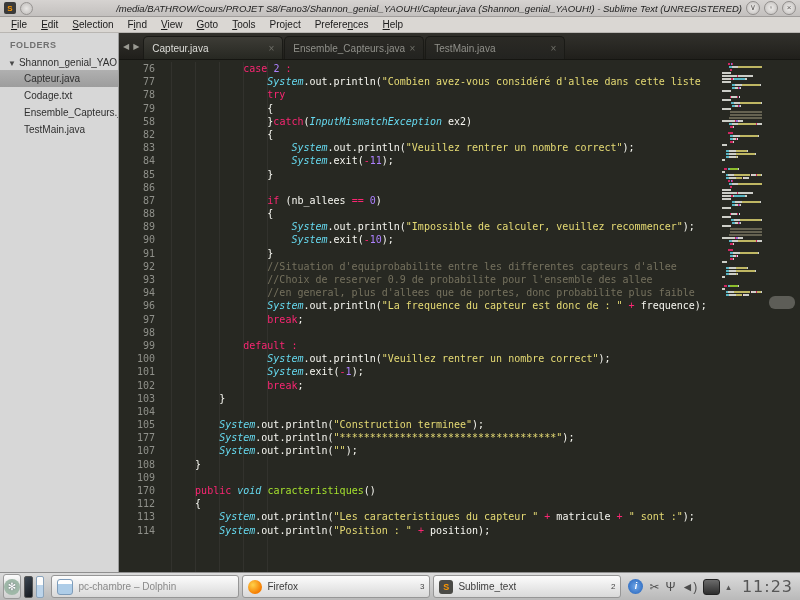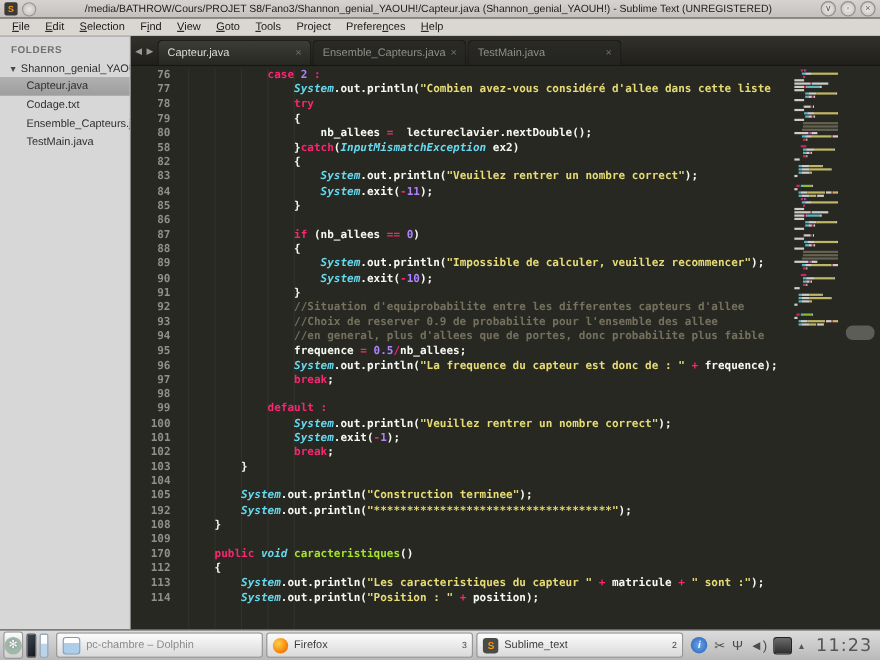--- a/index.html
+++ b/index.html
@@ -6,22 +6,22 @@
     font-family:"Liberation Sans",sans-serif;background:#000;}
   .window{width:800px;height:600px;display:flex;flex-direction:column;}
 
   
   .titlebar{height:16px;background:linear-gradient(#d6d3d1,#c3c0be);
     border-bottom:1px solid #a09d9b;display:flex;align-items:center;padding:0 4px;flex:none;}
   .appicon{width:12px;height:12px;background:#3a3a3a;border-radius:2px;margin-right:4px;
     display:flex;align-items:center;justify-content:center;color:#ff9800;font-size:8px;font-weight:bold;}
   .pinbtn{width:11px;height:11px;border-radius:50%;background:radial-gradient(#e8e6e4,#bdbab8);
     border:1px solid #979492;margin-right:4px;}
-  .wtitle{flex:1;text-align:center;font-size:9.5px;color:#1d1d1d;white-space:nowrap;
-    overflow:hidden;}
+  .wtitle{flex:1;text-align:right;font-size:9.5px;color:#1d1d1d;white-space:nowrap;
+    overflow:hidden;font-style:italic;}
   .winbtns{display:flex;gap:4px;margin-left:4px;}
   .winbtn{width:12px;height:12px;border-radius:50%;background:radial-gradient(#efedeb,#c0bdbb);
     border:1px solid #918e8c;color:#5a5755;font-size:8px;line-height:11px;text-align:center;}
 
   
   .menubar{height:15px;background:#dad7d3;display:flex;align-items:center;
     padding-left:4px;flex:none;border-bottom:1px solid #b9b6b2;}
   .menuitem{font-size:10px;color:#1a1a1a;padding:0 7px;line-height:15px;}
   .menuitem .acc{text-decoration:underline;}
 
@@ -48,21 +48,21 @@
     display:flex;align-items:center;padding:0 8px;font-size:10px;
     background:linear-gradient(#2b2a25,#232320);color:#90908a;
     border:1px solid #1a1a16;border-bottom:none;}
   .tab.active{background:linear-gradient(#3d3c36,#272822);color:#dededa;}
   .tabclose{margin-left:auto;color:#6f6f68;font-size:10px;}
 
   
   .codewrap{flex:1;position:relative;min-height:0;background:#272822;overflow:hidden;}
   .code{position:absolute;left:0;top:2px;right:78px;bottom:0;overflow:hidden;}
   .cl{display:flex;height:13.2px;line-height:13.2px;white-space:pre;
-    font-family:"DejaVu Sans Mono",monospace;font-size:10px;font-weight:bold;}
+    font-family:"DejaVu Sans Mono",monospace;font-size:10px;}
   .ln{width:36px;flex:none;text-align:right;padding-right:16px;color:#8f908a;}
   .lt{flex:1;white-space:pre;overflow:hidden;}
   .guide{position:absolute;top:0;bottom:0;width:1px;background:rgba(255,255,255,0.05);}
 
   
   .minimap{position:absolute;top:2px;right:38px;width:40px;bottom:0;overflow:hidden;}
   .mmrow{height:3px;display:flex;align-items:center;}
   .mmrow span{display:inline-block;height:2px;opacity:.8;}
   .scrollzone{position:absolute;top:0;right:0;width:38px;bottom:0;background:#272822;}
   .thumb{position:absolute;right:5px;top:236px;width:26px;height:13px;border-radius:6px;
@@ -170,47 +170,46 @@
         <div class="code" id="code">
             <div class="guide" style="left: 52px;"></div>
             <div class="guide" style="left: 76.08px;"></div>
             <div class="guide" style="left: 100.16px;"></div>
             <div class="guide" style="left: 124.24px;"></div>
             <div class="guide" style="left: 148.32px;"></div>
             <div class="cl"><span class="ln">76</span><span class="lt"><span class="t-p">            </span><span class="t-k">case</span><span class="t-p"> </span><span class="t-n">2</span><span class="t-p"> </span><span class="t-k">:</span></span></div>
             <div class="cl"><span class="ln">77</span><span class="lt"><span class="t-p">                </span><span class="t-c">System</span><span class="t-p">.out.println(</span><span class="t-s">"Combien avez-vous considéré d'allee dans cette liste</span></span></div>
             <div class="cl"><span class="ln">78</span><span class="lt"><span class="t-p">                </span><span class="t-k">try</span></span></div>
             <div class="cl"><span class="ln">79</span><span class="lt"><span class="t-p">                {</span></span></div>
-            <div class="cl"><span class="ln">80</span><span class="lt"><span class="t-p">                    nb_allees </span><span class="t-k">=</span><span class="t-p">  lectureclavier.nextDouble();</span></span></div>
             <div class="cl"><span class="ln">58</span><span class="lt"><span class="t-p">                }</span><span class="t-k">catch</span><span class="t-p">(</span><span class="t-c">InputMismatchException</span><span class="t-p"> ex2)</span></span></div>
             <div class="cl"><span class="ln">82</span><span class="lt"><span class="t-p">                {</span></span></div>
             <div class="cl"><span class="ln">83</span><span class="lt"><span class="t-p">                    </span><span class="t-c">System</span><span class="t-p">.out.println(</span><span class="t-s">"Veuillez rentrer un nombre correct"</span><span class="t-p">);</span></span></div>
             <div class="cl"><span class="ln">84</span><span class="lt"><span class="t-p">                    </span><span class="t-c">System</span><span class="t-p">.exit(</span><span class="t-k">-</span><span class="t-n">11</span><span class="t-p">);</span></span></div>
             <div class="cl"><span class="ln">85</span><span class="lt"><span class="t-p">                }</span></span></div>
             <div class="cl"><span class="ln">86</span><span class="lt"></span></div>
             <div class="cl"><span class="ln">87</span><span class="lt"><span class="t-p">                </span><span class="t-k">if</span><span class="t-p"> (nb_allees </span><span class="t-k">==</span><span class="t-p"> </span><span class="t-n">0</span><span class="t-p">)</span></span></div>
             <div class="cl"><span class="ln">88</span><span class="lt"><span class="t-p">                {</span></span></div>
             <div class="cl"><span class="ln">89</span><span class="lt"><span class="t-p">                    </span><span class="t-c">System</span><span class="t-p">.out.println(</span><span class="t-s">"Impossible de calculer, veuillez recommencer"</span><span class="t-p">);</span></span></div>
             <div class="cl"><span class="ln">90</span><span class="lt"><span class="t-p">                    </span><span class="t-c">System</span><span class="t-p">.exit(</span><span class="t-k">-</span><span class="t-n">10</span><span class="t-p">);</span></span></div>
             <div class="cl"><span class="ln">91</span><span class="lt"><span class="t-p">                }</span></span></div>
             <div class="cl"><span class="ln">92</span><span class="lt"><span class="t-p">                </span><span class="t-m">//Situation d'equiprobabilite entre les differentes capteurs d'allee</span></span></div>
             <div class="cl"><span class="ln">93</span><span class="lt"><span class="t-p">                </span><span class="t-m">//Choix de reserver 0.9 de probabilite pour l'ensemble des allee</span></span></div>
             <div class="cl"><span class="ln">94</span><span class="lt"><span class="t-p">                </span><span class="t-m">//en general, plus d'allees que de portes, donc probabilite plus faible</span></span></div>
-            <div class="cl"><span class="ln">95</span><span class="lt"><span class="t-p">                frequence </span><span class="t-k">=</span><span class="t-p"> </span><span class="t-n">0.5</span><span class="t-k">/</span><span class="t-p">nb_allees;</span></span></div>
             <div class="cl"><span class="ln">96</span><span class="lt"><span class="t-p">                </span><span class="t-c">System</span><span class="t-p">.out.println(</span><span class="t-s">"La frequence du capteur est donc de : "</span><span class="t-p"> </span><span class="t-k">+</span><span class="t-p"> frequence);</span></span></div>
             <div class="cl"><span class="ln">97</span><span class="lt"><span class="t-p">                </span><span class="t-k">break</span><span class="t-p">;</span></span></div>
             <div class="cl"><span class="ln">98</span><span class="lt"></span></div>
             <div class="cl"><span class="ln">99</span><span class="lt"><span class="t-p">            </span><span class="t-k">default</span><span class="t-p"> </span><span class="t-k">:</span></span></div>
             <div class="cl"><span class="ln">100</span><span class="lt"><span class="t-p">                </span><span class="t-c">System</span><span class="t-p">.out.println(</span><span class="t-s">"Veuillez rentrer un nombre correct"</span><span class="t-p">);</span></span></div>
             <div class="cl"><span class="ln">101</span><span class="lt"><span class="t-p">                </span><span class="t-c">System</span><span class="t-p">.exit(</span><span class="t-k">-</span><span class="t-n">1</span><span class="t-p">);</span></span></div>
             <div class="cl"><span class="ln">102</span><span class="lt"><span class="t-p">                </span><span class="t-k">break</span><span class="t-p">;</span></span></div>
             <div class="cl"><span class="ln">103</span><span class="lt"><span class="t-p">        }</span></span></div>
             <div class="cl"><span class="ln">104</span><span class="lt"></span></div>
             <div class="cl"><span class="ln">105</span><span class="lt"><span class="t-p">        </span><span class="t-c">System</span><span class="t-p">.out.println(</span><span class="t-s">"Construction terminee"</span><span class="t-p">);</span></span></div>
-            <div class="cl"><span class="ln">192</span><span class="lt"><span class="t-p">        </span><span class="t-c">System</span><span class="t-p">.out.println(</span><span class="t-s">"************************************"</span><span class="t-p">);</span></span></div>
+            <div class="cl"><span class="ln">177</span><span class="lt"><span class="t-p">        </span><span class="t-c">System</span><span class="t-p">.out.println(</span><span class="t-s">"************************************"</span><span class="t-p">);</span></span></div>
+            <div class="cl"><span class="ln">107</span><span class="lt"><span class="t-p">        </span><span class="t-c">System</span><span class="t-p">.out.println(</span><span class="t-s">""</span><span class="t-p">);</span></span></div>
             <div class="cl"><span class="ln">108</span><span class="lt"><span class="t-p">    }</span></span></div>
             <div class="cl"><span class="ln">109</span><span class="lt"></span></div>
             <div class="cl"><span class="ln">170</span><span class="lt"><span class="t-p">    </span><span class="t-k">public</span><span class="t-p"> </span><span class="t-c">void</span><span class="t-p"> </span><span class="t-f">caracteristiques</span><span class="t-p">()</span></span></div>
             <div class="cl"><span class="ln">112</span><span class="lt"><span class="t-p">    {</span></span></div>
             <div class="cl"><span class="ln">113</span><span class="lt"><span class="t-p">        </span><span class="t-c">System</span><span class="t-p">.out.println(</span><span class="t-s">"Les caracteristiques du capteur "</span><span class="t-p"> </span><span class="t-k">+</span><span class="t-p"> matricule </span><span class="t-k">+</span><span class="t-p"> </span><span class="t-s">" sont :"</span><span class="t-p">);</span></span></div>
             <div class="cl"><span class="ln">114</span><span class="lt"><span class="t-p">        </span><span class="t-c">System</span><span class="t-p">.out.println(</span><span class="t-s">"Position : "</span><span class="t-p"> </span><span class="t-k">+</span><span class="t-p"> position);</span></span></div>
           </div>
         <div class="minimap" id="minimap">
             <div class="mmrow">
               <span style="width: 6px; background: transparent;"></span>

